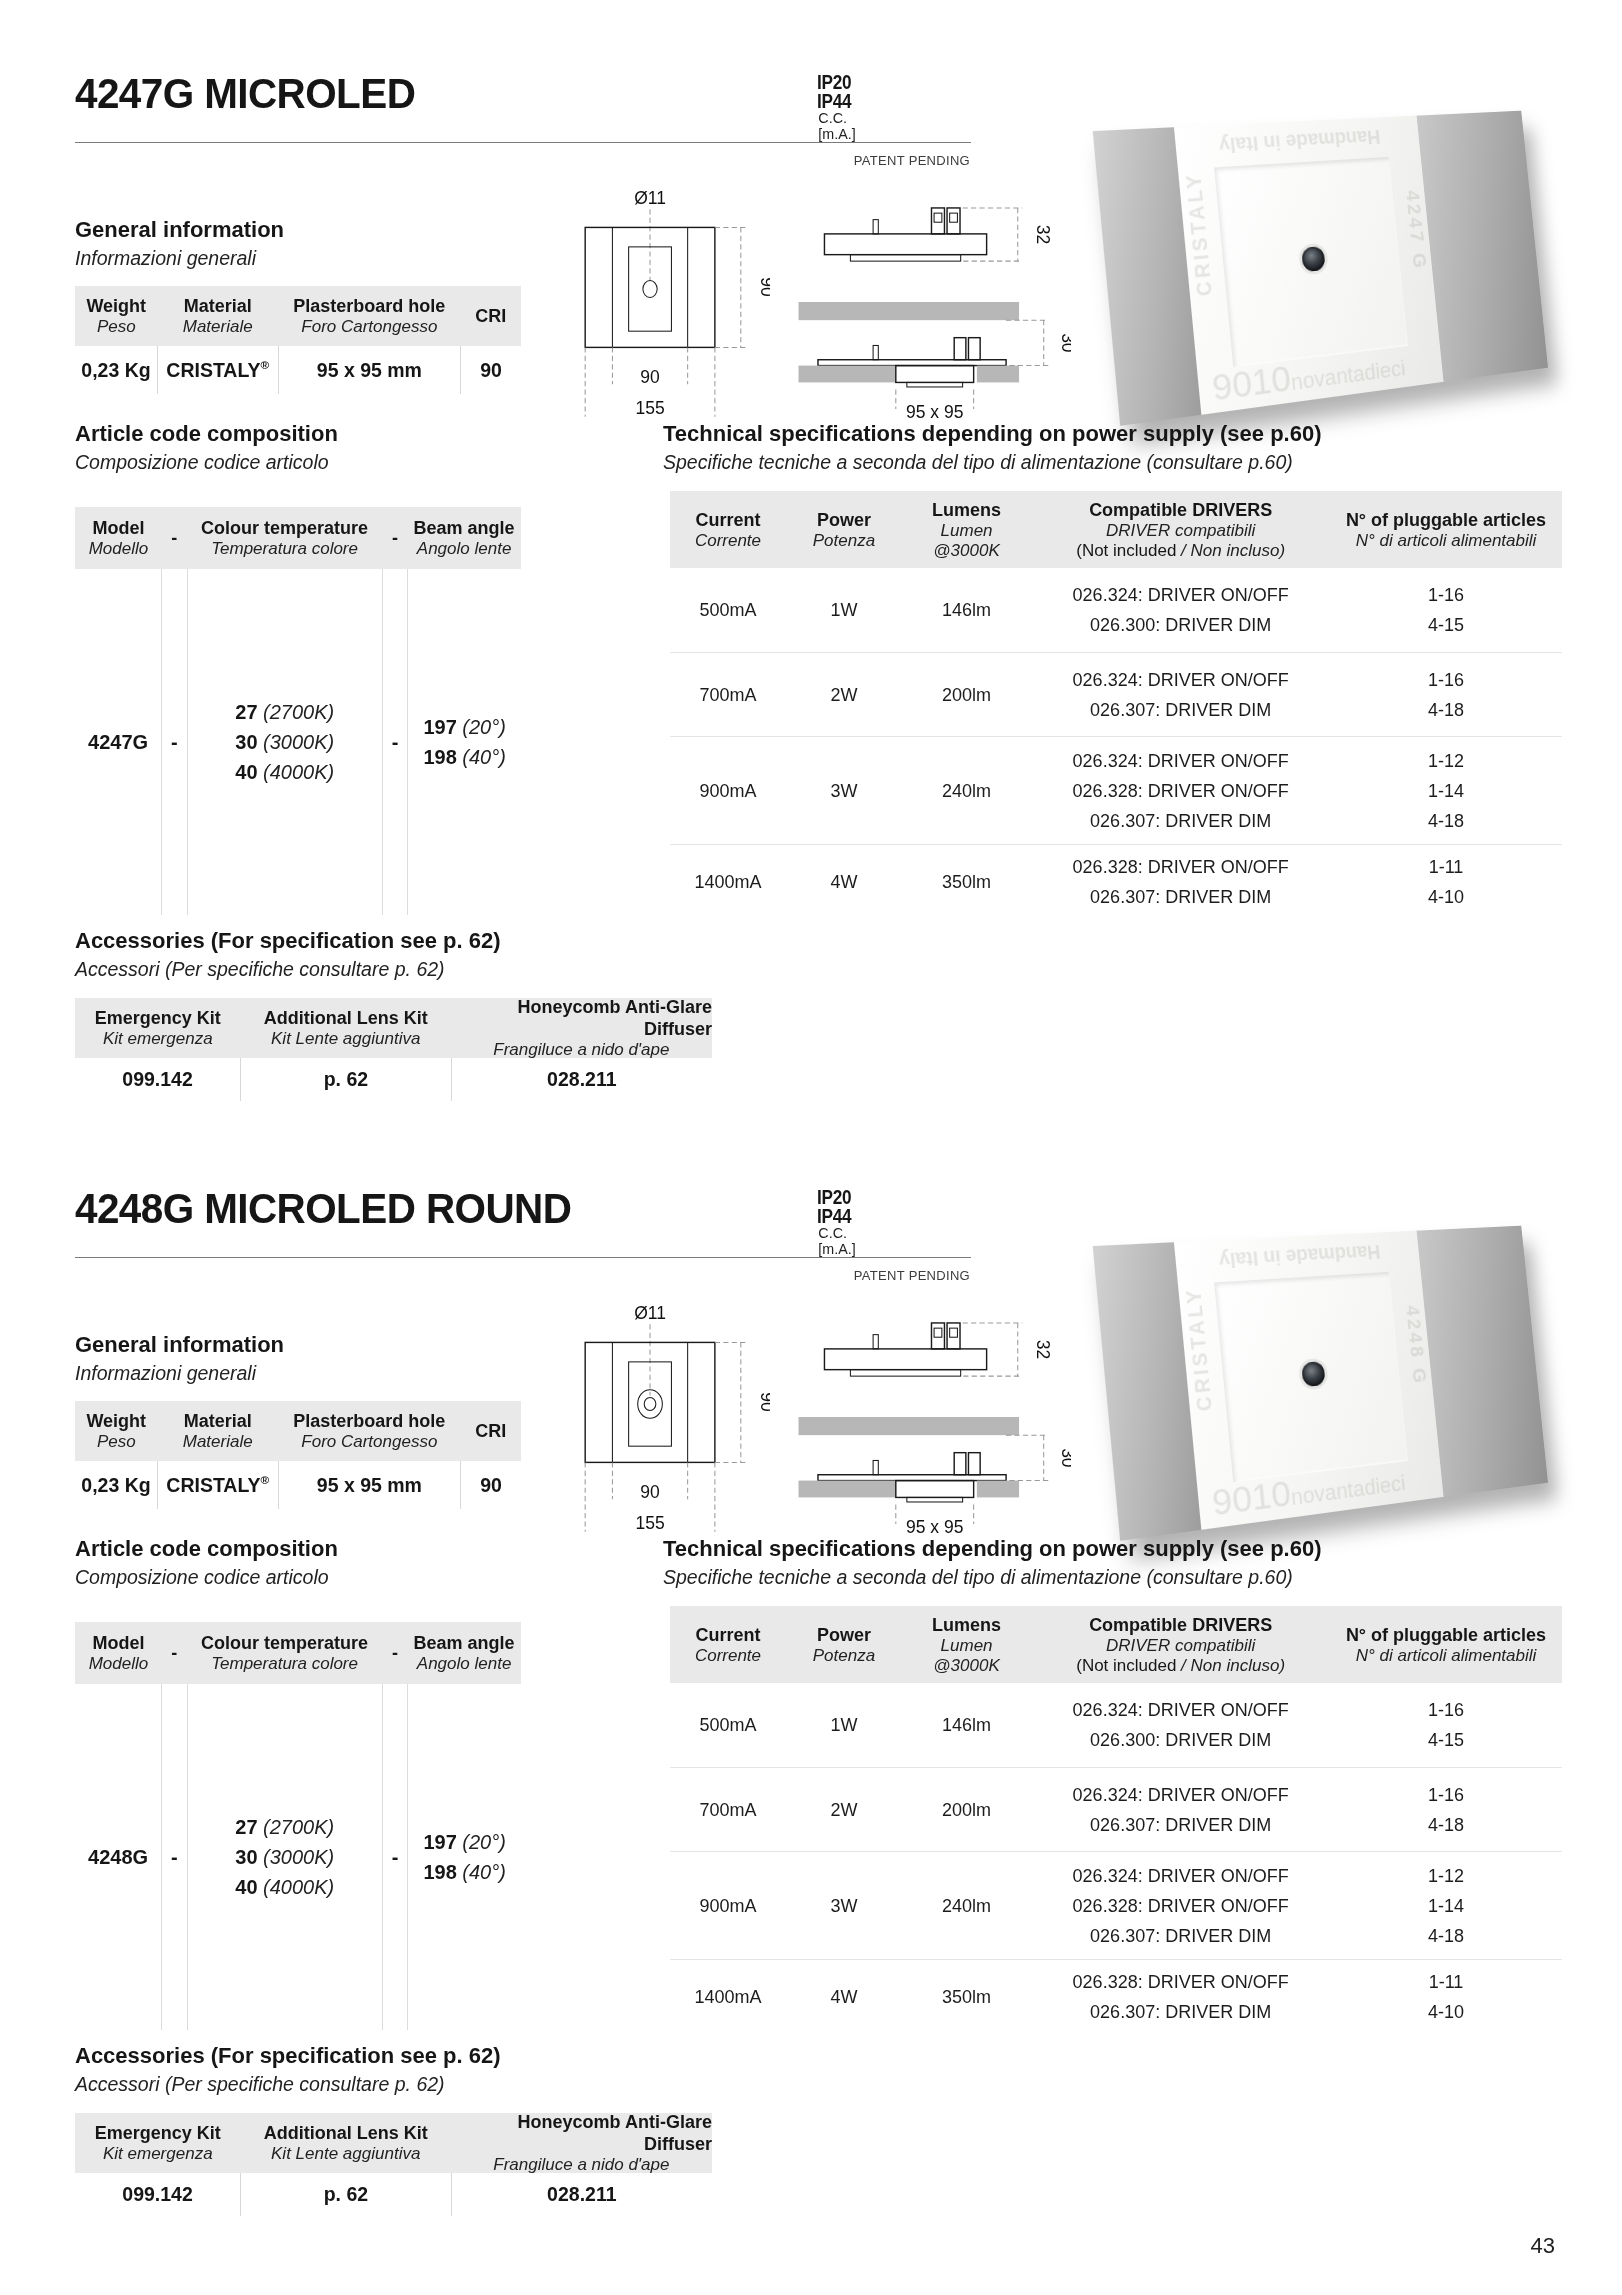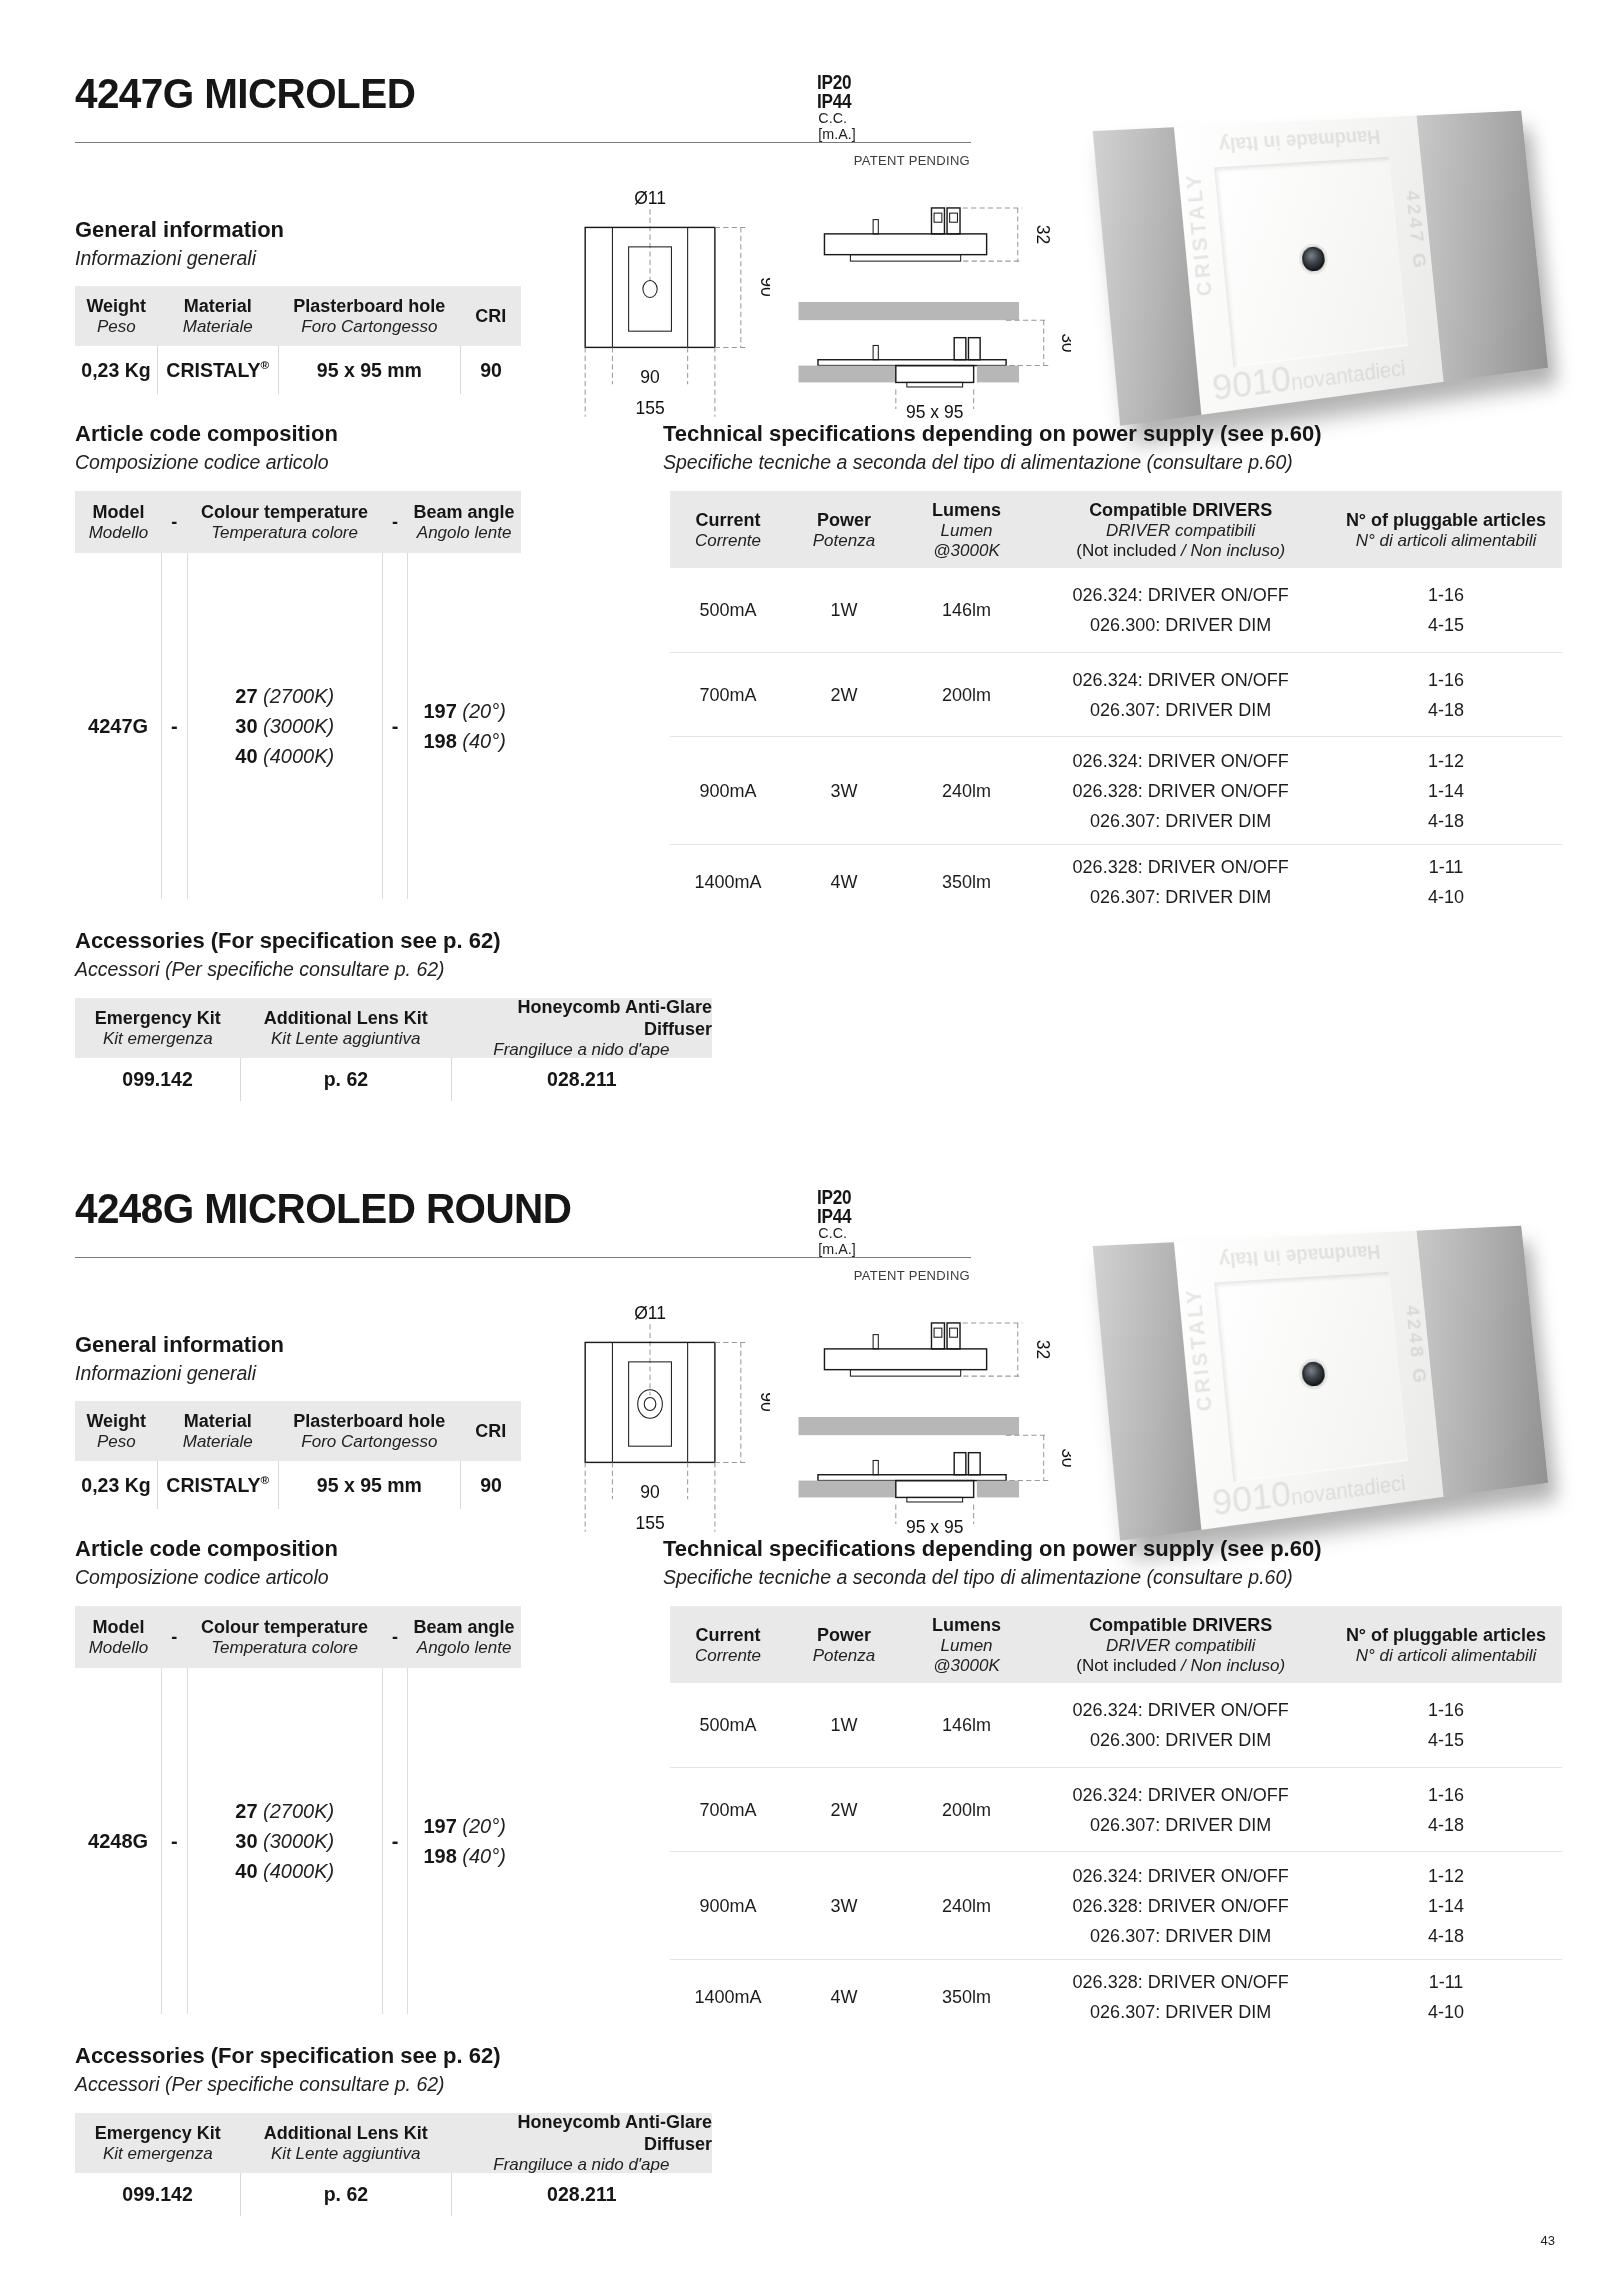--- a/index.html
+++ b/index.html
@@ -39,21 +39,21 @@
 
   
   .gi-table{position:absolute;left:75px;top:286px;width:446px;}
   .gi-table .thead{height:60px;}
   .gi-table .trow{height:48px;}
   .gi-c1{width:18.5%;} .gi-c2{width:27%;} .gi-c3{width:41%;} .gi-c4{width:13.5%;}
   .gi-table .trow .dcell{border-left:0.6px solid #d8d8d8;}
   .gi-table .trow .dcell:first-child{border-left:none;}
 
   
-  .ar-table{position:absolute;left:75px;top:491px;width:446px;}
+  .ar-table{position:absolute;left:75px;top:507px;width:446px;}
   .ar-table .thead{height:62px;}
   .ar-body{display:flex;height:346px;background:#fff;}
   .ar-cm{width:19.5%;} .ar-cd1{width:5.5%;} .ar-ct{width:44%;} .ar-cd2{width:5.5%;} .ar-cb{width:25.5%;}
   .ar-body .dcell{border-left:0.6px solid #dcdcdc;}
   .ar-body .dcell:first-child{border-left:none;}
   .ar-line{font-size:20px;line-height:30px;white-space:nowrap;}
   .ar-line b{font-weight:700;}
   .ar-line i{font-style:italic;font-weight:400;color:#222;}
   .ar-model{font-size:20px;font-weight:700;}
   .ar-dash{font-size:20px;font-weight:700;}
@@ -101,21 +101,21 @@
     background:radial-gradient(circle at 42% 36%,#7a8188 0%,#3a3f46 40%,#14161a 78%);
     box-shadow:0 0 0 3.2px rgba(0,0,0,0.07),inset 0 0 3.2px #000;}
   .emb{position:absolute;color:rgba(100,100,92,0.15);font-weight:700;white-space:nowrap;}
   .emb-top{top:3%;left:10%;width:80%;text-align:center;transform:rotate(180deg);font-size:19.5px;}
   .emb-leftv{left:1%;top:16%;writing-mode:vertical-rl;transform:rotate(180deg);font-size:19.5px;letter-spacing:3.2px;}
   .emb-rightv{right:1%;top:28%;writing-mode:vertical-rl;font-size:19.5px;letter-spacing:3.2px;}
   .emb-bottom{bottom:1.5%;left:5%;font-size:19.5px;}
   .emb-big{font-size:35px;font-weight:400;}
   .emb-small{font-size:21.4px;font-weight:400;}
 
-  .page-num{position:absolute;left:1482px;top:2233px;width:73px;text-align:right;font-size:13px;color:#222;}
+  .page-num{position:absolute;left:1482px;top:2233px;width:73px;text-align:right;font-size:22px;color:#222;}
 </style>
 </head>
 <body>
 
 <div class="sec" id="sec0">
 
   <div class="sec-title">4247G MICROLED</div>
 
   <div class="icon-row">
     <svg width="60" height="42" viewBox="0 0 92 64">

